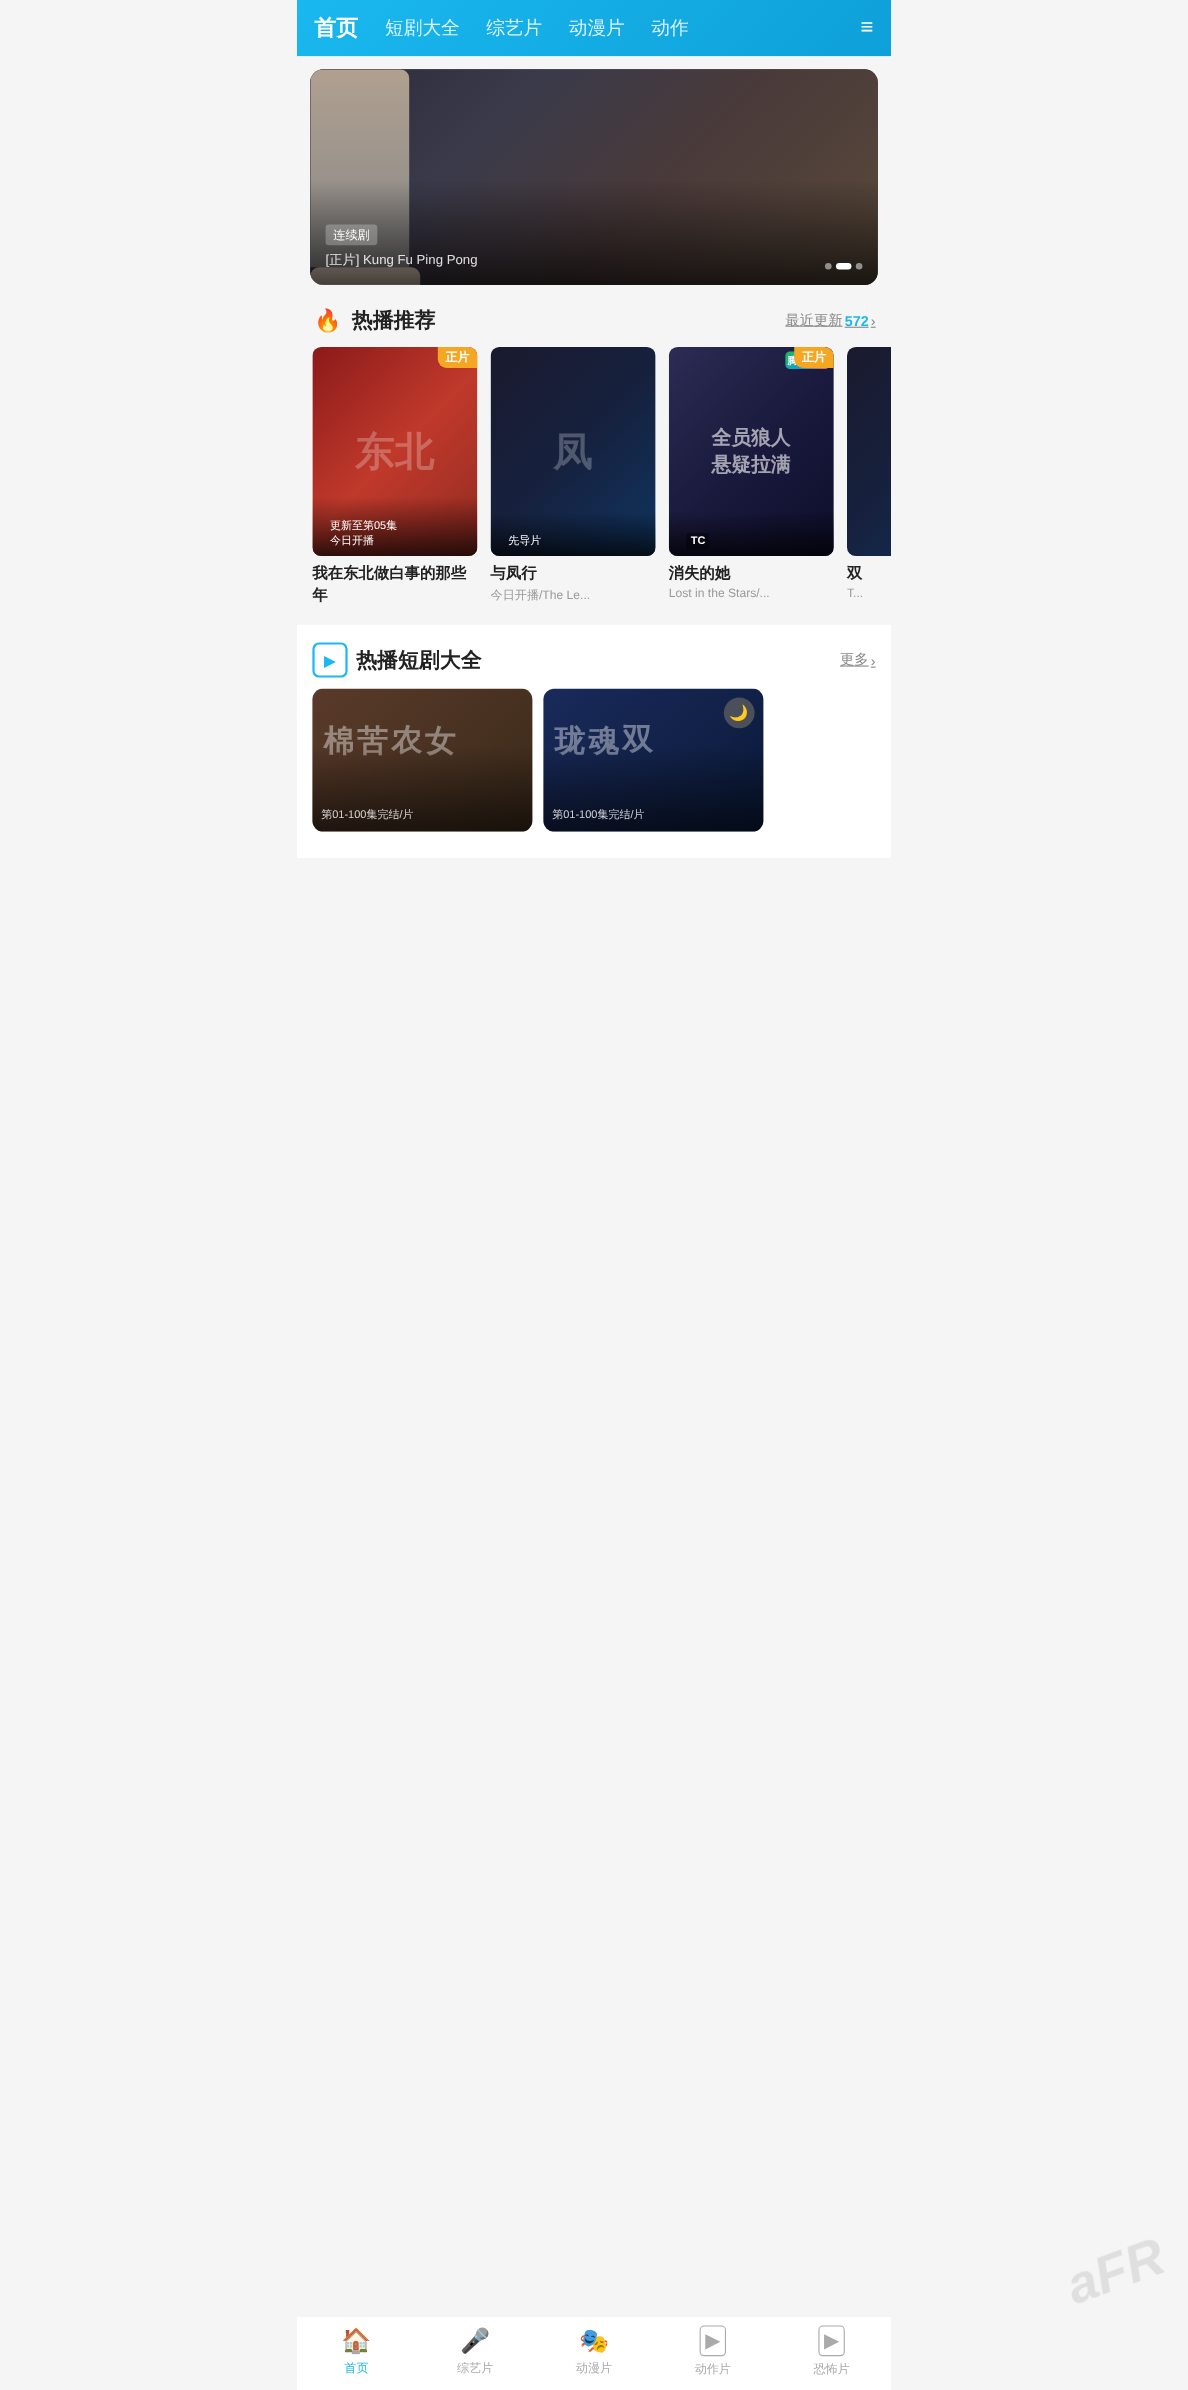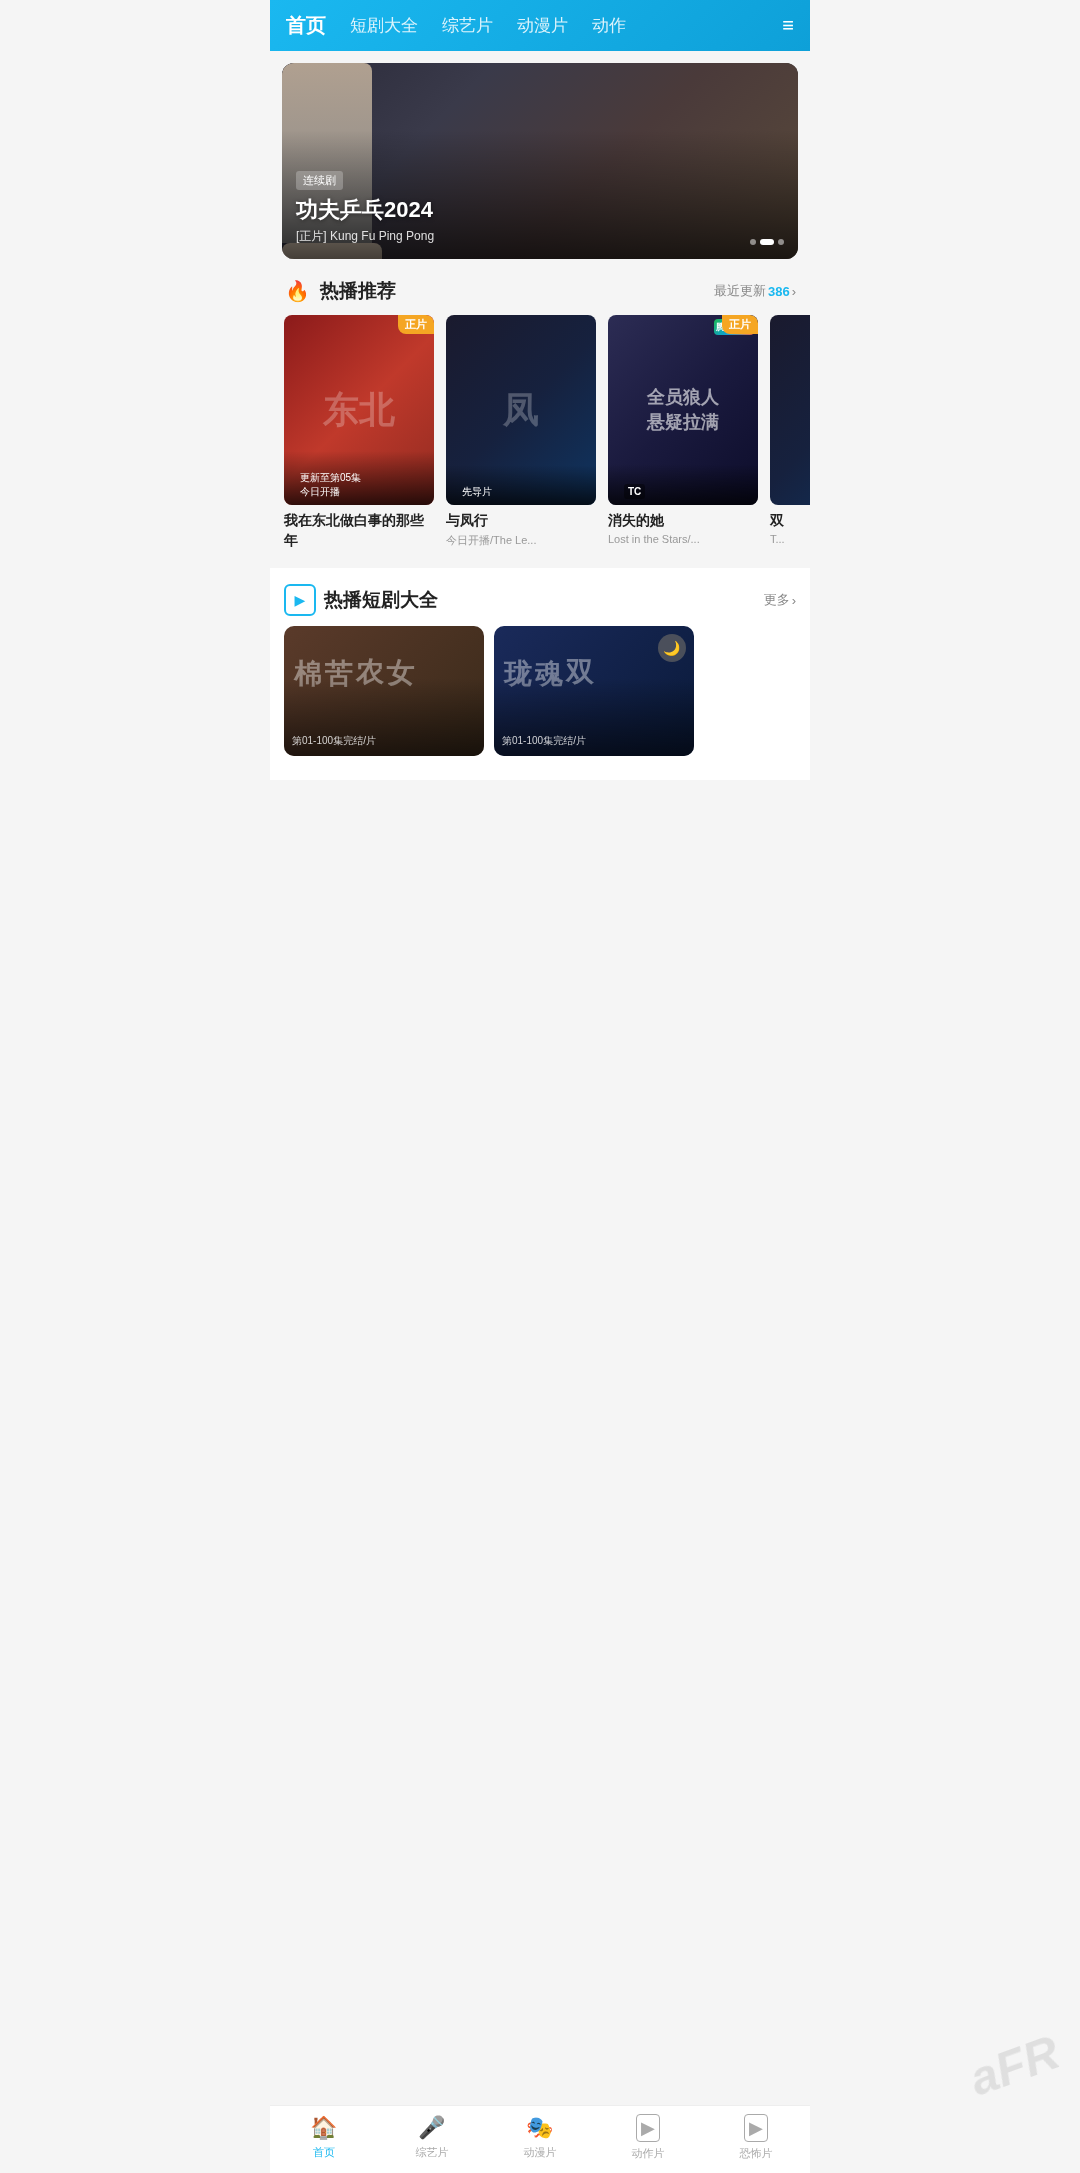--- a/index.html
+++ b/index.html
@@ -136,20 +136,21 @@
       color: #222;
     }
     .section-more {
       margin-left: auto;
       color: #888;
       font-size: 13px;
       display: flex;
       align-items: center;
       gap: 2px;
       cursor: pointer;
+      text-decoration: underline;
     }
     .section-more .count {
       color: #1ab8f0;
       font-weight: 600;
     }
 
     
     .scroll-row {
       display: flex;
       gap: 12px;
@@ -419,36 +420,35 @@
 <div class="banner">
   <div class="banner-bg">
     <div class="banner-figures">
       <div class="fig1"></div>
       <div class="fig2"></div>
 
     </div>
   </div>
   <div class="banner-overlay">
     <div class="banner-tag">连续剧</div>
-    <div class="banner-title">功夫乒乓2024</div>
     <div class="banner-subtitle">[正片] Kung Fu Ping Pong</div>
   </div>
   <div class="banner-dots">
     <div class="dot"></div>
     <div class="dot active"></div>
     <div class="dot"></div>
   </div>
 </div>
 
 <div class="section-header">
   <div class="section-icon">🔥</div>
   <span class="section-title">热播推荐</span>
   <div class="section-more">
     <span>最近更新</span>
-    <span class="count">386</span>
+    <span class="count">572</span>
     <span>›</span>
   </div>
 </div>
 
 <div class="scroll-row">
 
   <div class="card">
     <div class="card-thumb">
       <div class="card-thumb-bg card-red">
         <div class="card-overlay-text">

